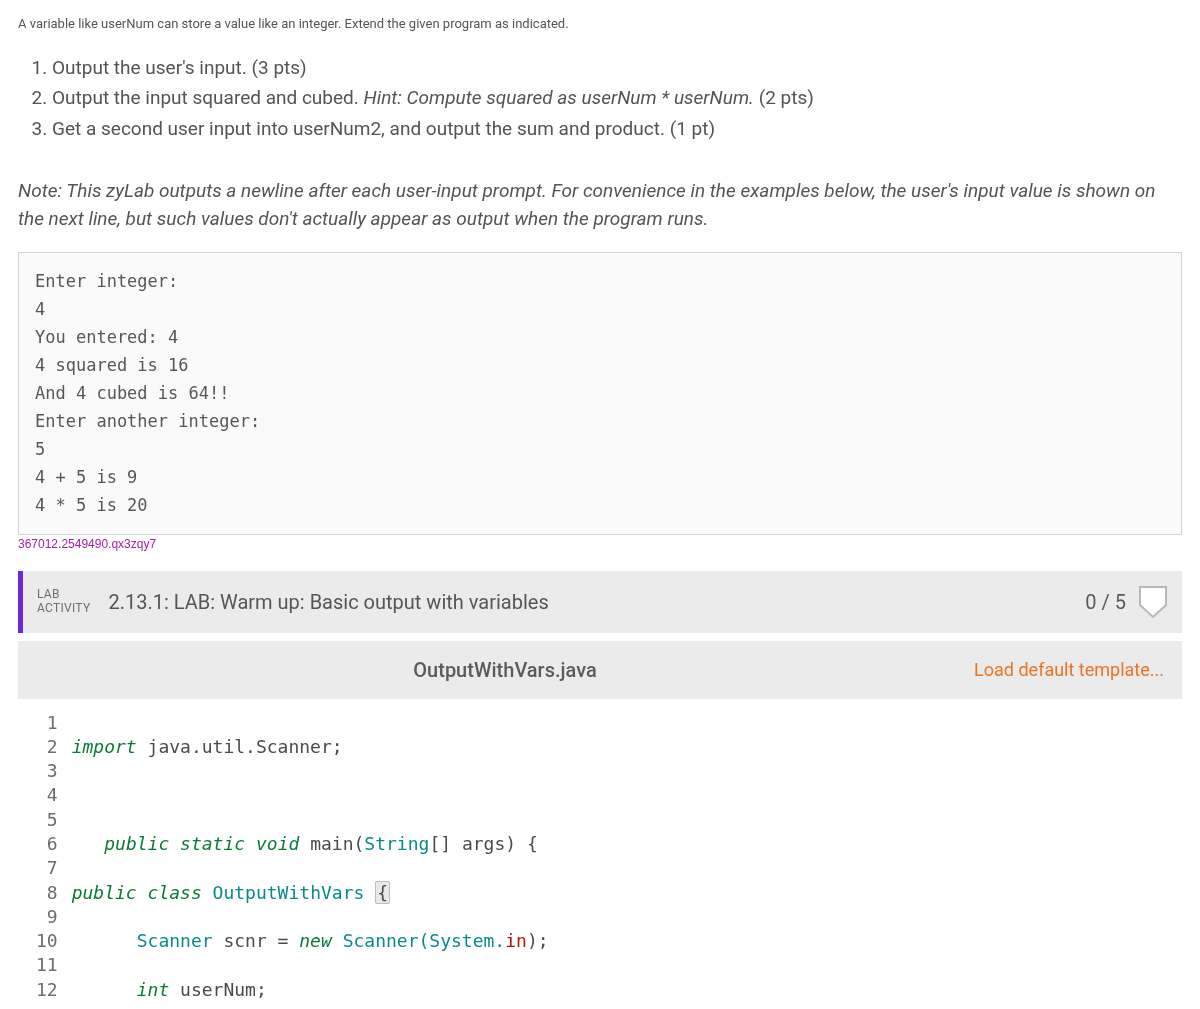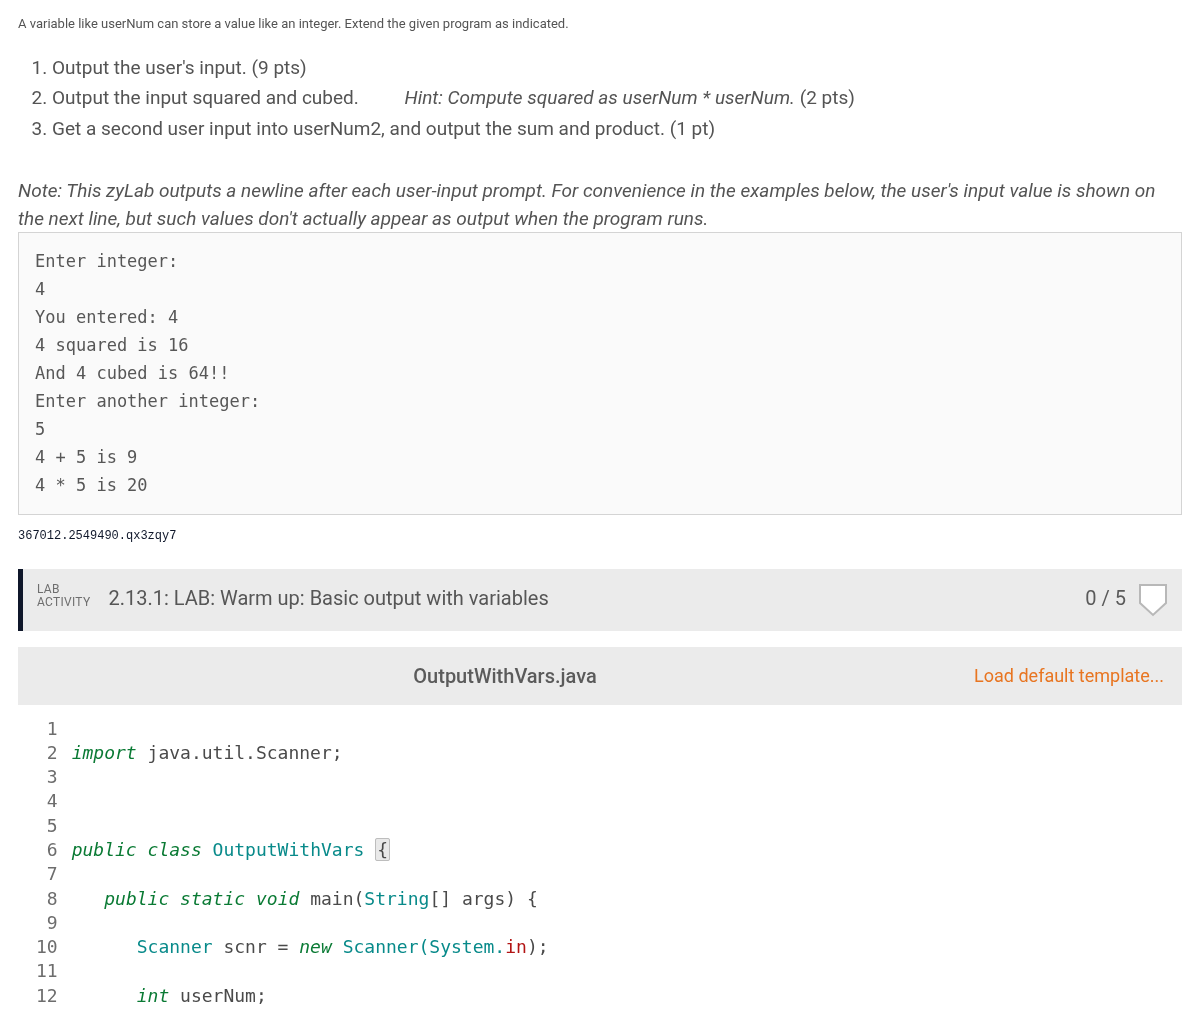--- a/index.html
+++ b/index.html
@@ -8,41 +8,40 @@
     background: #ffffff;
     color: #4a4a4a;
     font-size: 18px;
     line-height: 1.5;
     padding: 14px 18px;
     width: 1200px;
   }
   .intro { color: #545454; font-size: 13px; margin-bottom: 20px; }
   ol.steps { margin: 0 0 30px 34px; color: #545454; font-size: 19px; }
   ol.steps li { margin-bottom: 2px; }
-  .hint { font-style: italic; margin-left: 41px; }
-  .note { font-style: italic; color: #545454; margin-top: 34px; margin-bottom: 0; font-size: 19px; line-height: 1.45; }
+  .hint { font-style: italic; }
+  .note { font-style: italic; color: #545454; margin-top: 34px; margin-bottom: 20px; font-size: 19px; line-height: 1.45; }
   .example-box {
     border: 1px solid #d4d4d4;
     background: #fafafa;
     padding: 14px 16px;
     font-family: "Menlo", "Consolas", monospace;
     font-size: 17px;
     color: #575757;
     line-height: 1.65;
     white-space: pre;
-    margin-bottom: 12px;
   }
-  .tracking { color: #0f172a; font-size: 12px; margin-bottom: 24px; font-family: Liberation Mono, monospace; }
+  .tracking { color: #a21caf; font-size: 12px; margin-bottom: 18px; font-family: Liberation Sans, sans-serif; }
   .activity-header {
     display: flex;
-    align-items: flex-start;
+    align-items: center;
     background: #ebebeb;
-    border-left: 5px solid #0f172a;
+    border-left: 5px solid #6d28d9;
     padding: 14px 14px;
-    margin-bottom: 16px;
+    margin-bottom: 8px;
   }
   .activity-type { font-size: 12px; color: #6e6e6e; letter-spacing: 0.3px; line-height: 1.1; margin-right: 18px; }
   .activity-title { font-size: 20px; color: #565656; flex: 1; }
   .activity-score { font-size: 20px; color: #5a5a5a; margin-right: 12px; }
   .shield-icon { width: 30px; height: 34px; }
   .shield-icon svg { display: block; }
   .file-bar {
     display: flex;
     align-items: center;
     background: #ebebeb;
@@ -72,21 +71,21 @@
   .cls { color: #088a8a; }
   .fld { color: #b21414; text-align: center; }
   .brace-hl { background: #e9e9e9; border: 1px solid #bdbdbd; border-radius: 2px; padding: 0 1px; }
 </style>
 </head>
 <body>
 
 <p class="intro">A variable like userNum can store a value like an integer. Extend the given program as indicated.</p>
 
 <ol class="steps">
-  <li><span>Output the user's input. (9 pts)</span></li>
+  <li><span>Output the user's input. (3 pts)</span></li>
   <li><span>Output the input squared and cubed. </span><span class="hint">Hint: Compute squared as userNum * userNum.</span><span> (2 pts)</span></li>
   <li><span>Get a second user input into userNum2, and output the sum and product. (1 pt)</span></li>
 </ol>
 
 <p class="note">Note: This zyLab outputs a newline after each user-input prompt. For convenience in the examples below, the user's input value is shown on the next line, but such values don't actually appear as output when the program runs.</p>
 
 <div class="example-box">Enter integer:
 4
 You entered: 4
 4 squared is 16
@@ -131,22 +130,22 @@
     <div>8</div>
     <div>9</div>
     <div>10</div>
     <div>11</div>
     <div>12</div>
 
   </div>
   <div class="code-lines">
 <div><span class="kw">import</span><span> java.util.Scanner;</span></div>
 <div>&nbsp;</div>
+<div>   <span class="kw">public</span> <span class="kw">static</span> <span class="kw">void</span> <span>main</span>(<span class="cls">String</span><span>[] args) {</span></div>
 <div><span class="kw">public</span> <span class="kw">class</span> <span class="cls">OutputWithVars</span> <span class="brace-hl">{</span></div>
-<div>   <span class="kw">public</span> <span class="kw">static</span> <span class="kw">void</span> <span>main</span>(<span class="cls">String</span><span>[] args) {</span></div>
 <div>      <span class="cls">Scanner</span><span> scnr = </span><span class="kw">new</span><span class="cls"> Scanner(System.</span><span class="fld">in</span><span>);</span></div>
 <div>      <span class="kw">int</span><span> userNum;</span></div>
 
 
 
 
 
 
 
   </div>

